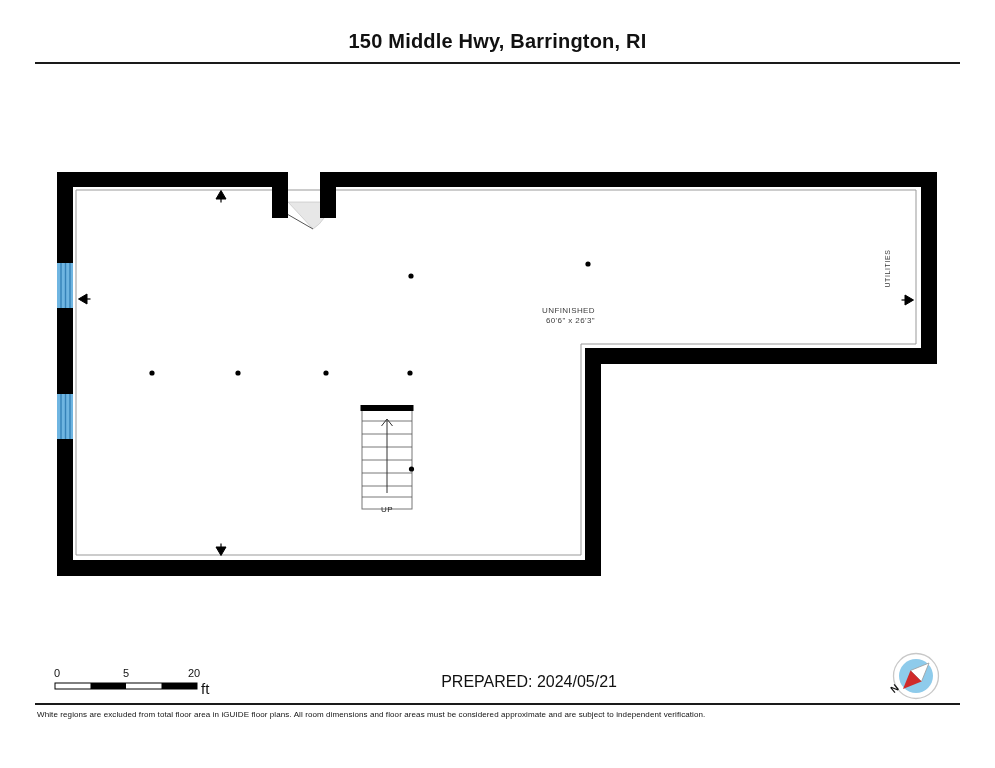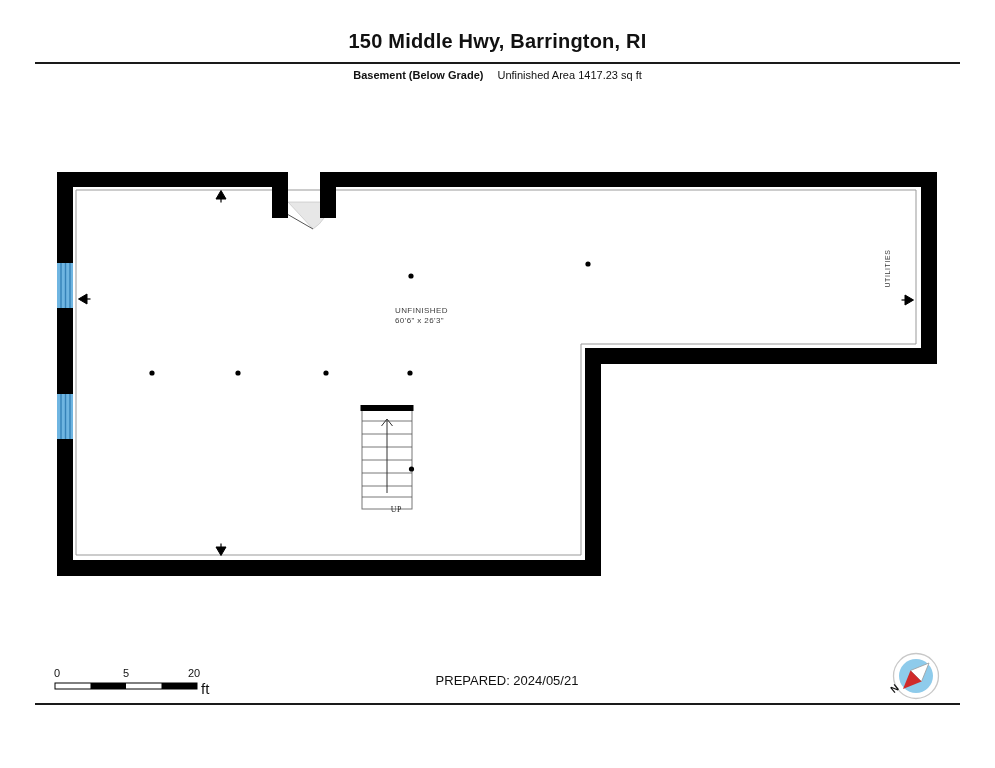--- a/index.html
+++ b/index.html
@@ -5,47 +5,43 @@
   html,body{margin:0;padding:0;background:#ffffff;}
   body{font-family:"Liberation Sans", sans-serif;color:#111;}
   .page{position:relative;width:995px;height:768px;background:#fff;overflow:hidden;}
   .abs{position:absolute;}
   .title{top:30px;left:0;width:995px;text-align:center;font-size:20px;font-weight:bold;letter-spacing:.2px;}
   .rule{left:35px;width:925px;height:2px;background:#1a1a1a;}
   .rule-top{top:62px;}
   .rule-bottom{top:703px;}
   .subtitle{top:69px;left:0;width:995px;display:flex;justify-content:center;gap:14px;font-size:11px;}
   .subtitle .bold{font-weight:bold;}
-  .room-label{left:395px;width:200px;text-align:left;font-size:8px;color:#3d3d3d;letter-spacing:.4px;}
+  .room-label{left:395px;width:200px;text-align:right;font-size:8px;color:#3d3d3d;letter-spacing:.4px;}
   .room-name{top:306px;}
   .room-dims{top:316px;}
   .utilities{left:862px;top:263px;width:55px;height:11px;text-align:center;font-size:7px;color:#3d3d3d;
              letter-spacing:.6px;transform:rotate(-90deg);}
-  .up-label{left:372px;top:505px;width:30px;text-align:right;font-size:8px;color:#222;letter-spacing:.5px;font-family:Liberation Serif, serif;}
+  .up-label{left:372px;top:505px;width:30px;text-align:center;font-size:8px;color:#222;letter-spacing:.5px;}
   .scale-tick{top:667px;font-size:11px;text-align:center;}
   .tick-0{left:50px;width:14px;}
   .tick-5{left:119px;width:14px;}
   .tick-10{left:184px;width:20px;}
   .scale-unit{left:201px;top:680px;font-size:15px;}
-  .prepared{left:397px;top:673px;width:220px;text-align:center;font-size:13px;}
+  .prepared{left:397px;top:673px;width:220px;text-align:right;font-size:16px;}
   .north{left:891px;top:683px;font-size:10px;font-weight:bold;transform:rotate(-40deg);}
   .disclaimer{left:37px;top:710px;font-size:8px;letter-spacing:.1px;white-space:nowrap;color:#111;}
   svg{position:absolute;top:0;left:0;}
 </style>
 </head>
 <body>
 
 <div class="page">
 
   <div class="abs title">150 Middle Hwy, Barrington, RI</div>
   <div class="abs rule rule-top"></div>
-  <div class="abs subtitle">
-    <span class="bold">Basement (Below Grade)</span>
-    <span>Unfinished Area 1417.23 sq ft</span>
-  </div>
 
   <svg width="995" height="768" viewBox="0 0 995 768">
 
     <path d="M76,190 L916,190 L916,344 L581,344 L581,555 L76,555 Z" fill="none" stroke="#999" stroke-width="1"></path>
 
     <g>
       <path d="M288,202 L330,202 Q327,220 313,229 Z" stroke="#bcbcbc" stroke-width="0.6" fill="#e7e7e7"></path>
       <line x1="287" y1="214" x2="313" y2="229" stroke="#555" stroke-width="1"></line>
     </g>
 
@@ -140,14 +136,15 @@
   <div class="abs utilities">UTILITIES</div>
   <div class="abs up-label">UP</div>
 
   <div class="abs scale-tick tick-0">0</div>
   <div class="abs scale-tick tick-5">5</div>
   <div class="abs scale-tick tick-10">20</div>
   <div class="abs scale-unit">ft</div>
   <div class="abs prepared">PREPARED: 2024/05/21</div>
   <div class="abs north">N</div>
   <div class="abs rule rule-bottom"></div>
+  <div class="abs disclaimer">White regions are excluded from total floor area in iGUIDE floor plans. All room dimensions and floor areas must be considered approximate and are subject to independent verification.</div>
 
 </div>
 
 </body></html>

